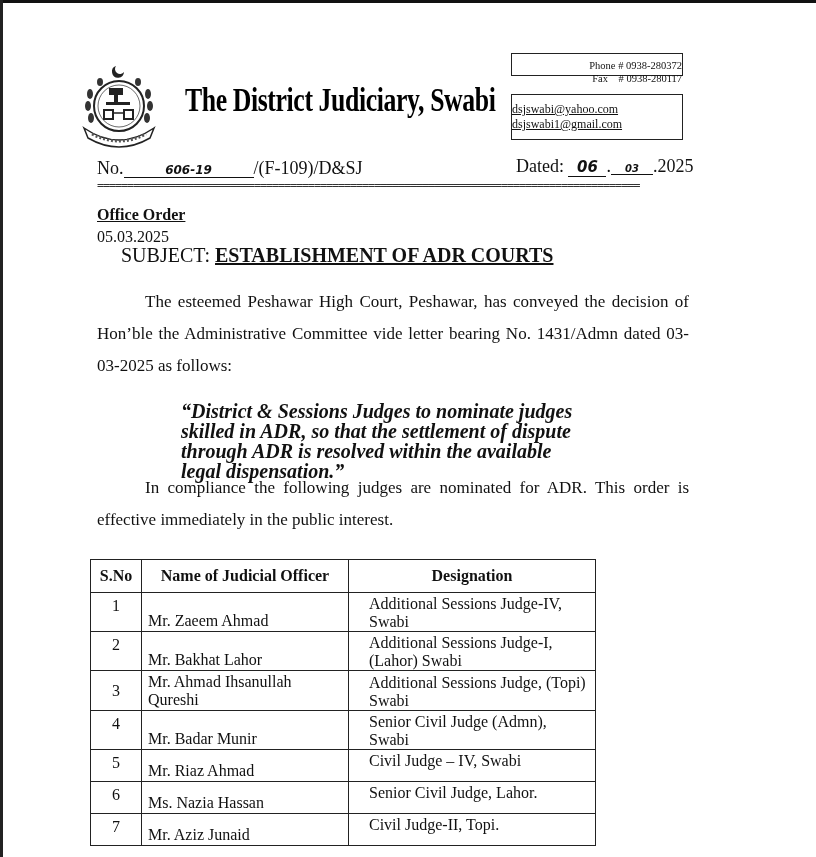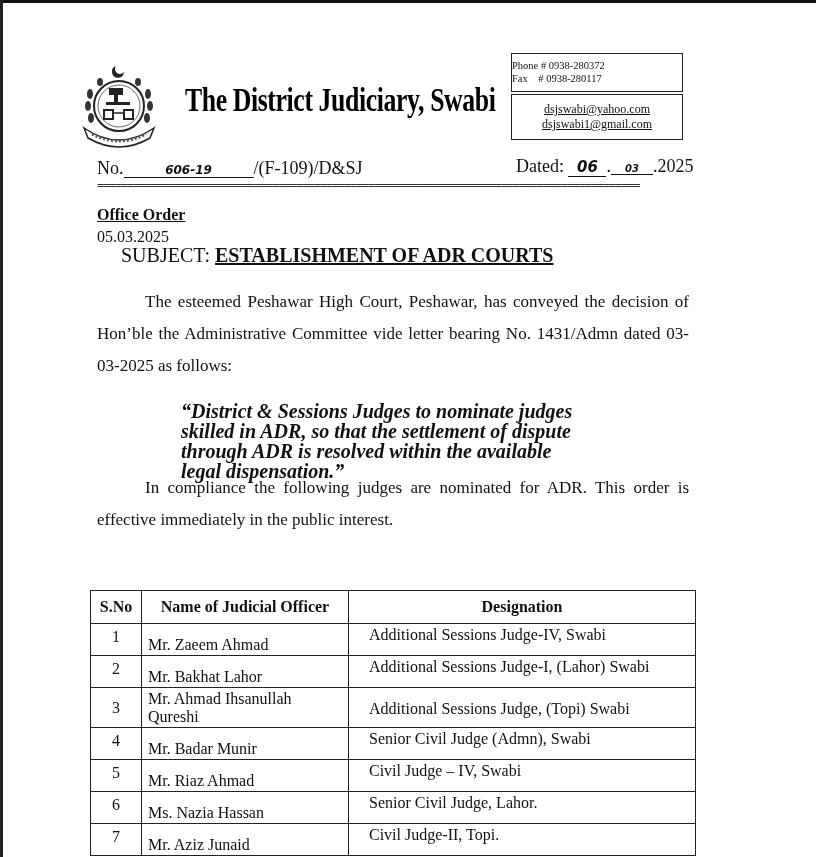--- a/index.html
+++ b/index.html
@@ -6,25 +6,25 @@
   body { width:816px; height:857px; position:relative; overflow:hidden;
          font-family:"Liberation Serif", serif; color:#111; }
   .topbar { position:absolute; left:0; top:0; width:816px; height:3px; background:#111; }
   .leftbar { position:absolute; left:0; top:0; width:3px; height:857px; background:#222; }
 
   .emblem { position:absolute; left:76px; top:60px; width:86px; height:90px; }
   .title { position:absolute; left:185px; top:82px; font-family:"Liberation Serif", serif;
            font-weight:bold; font-size:33px; letter-spacing:-0.5px; transform:scaleX(0.78);
            transform-origin:left top; white-space:nowrap; color:#000; }
 
-  .contact-box { position:absolute; left:511px; top:53px; width:172px; height:39px;
-                 border:1.5px solid #222; font-size:10.5px; text-align:left; line-height:13px; padding-top:5px; box-sizing:border-box; }
+  .contact-box { position:absolute; left:511px; top:53px; width:172px; height:23px;
+                 border:1.5px solid #222; font-size:10.5px; text-align:right; line-height:13px; padding-top:5px; box-sizing:border-box; }
   .contact-box .row { white-space:pre; }
   .email-box { position:absolute; left:511px; top:94px; width:172px; height:46px;
-               border:1.5px solid #222; font-size:12px; text-align:center; line-height:15px; padding-top:7px; box-sizing:border-box; }
+               border:1.5px solid #222; font-size:12px; line-height:15px; padding-top:7px; box-sizing:border-box; }
   .email-box span { display:block; text-decoration:underline; }
 
   .refline { position:absolute; left:97px; top:158px; font-size:18px; white-space:nowrap; }
   .handwritten { font-family:"DejaVu Sans", sans-serif; font-style:italic; font-weight:bold; font-size:12px;
                  display:inline-block; border-bottom:1px solid #111; text-align:center; }
   .refline .num { width:130px; }
   .dateline { position:absolute; left:516px; top:156px; font-size:18px; white-space:nowrap; }
   .dateline .d { width:38px; font-size:15px; }
   .dateline .m { width:42px; font-size:10px; }
 
@@ -34,21 +34,21 @@
   .office-order { position:absolute; left:97px; top:206px; font-size:16px; font-weight:bold; text-decoration:underline; }
   .order-date { position:absolute; left:97px; top:228px; font-size:16px; }
   .subject { position:absolute; left:97px; top:244px; font-size:20px;margin-left:24px; }
   .subject b { text-decoration:underline; }
 
   .para { position:absolute; left:97px; width:592px; font-size:17px; line-height:32px; text-align:justify; }
   .para1 { top:286px; text-indent:48px; }
   .quote { position:absolute; left:181px; top:401px; width:410px; font-size:20px; font-weight:bold; font-style:italic; line-height:20px; }
   .para2 { top:472px; text-indent:48px; }
 
-  table.judges { position:absolute; left:90px; top:559px; width:606px; border-collapse:collapse; font-size:16px;margin-top:31px; }
+  table.judges { position:absolute; left:90px; top:559px; width:506px; border-collapse:collapse; font-size:16px; }
   table.judges th, table.judges td { border:1.5px solid #222; padding:0 6px; }
   table.judges th { height:32px; font-weight:bold; }
   table.judges td { vertical-align:bottom; }
   table.judges td.sno { width:38px; text-align:center; vertical-align:top; padding-top:4px; }
   table.judges td.name { width:194px; line-height:18px; padding-bottom:1px; }
   table.judges td.desig { vertical-align:top; padding-top:2px;padding-left:20px; }
   table.judges tr.r { height:32px; }
   table.judges tr.r3 { height:40px; }
   table.judges tr.r3 td.desig { vertical-align:middle; }
 </style>

